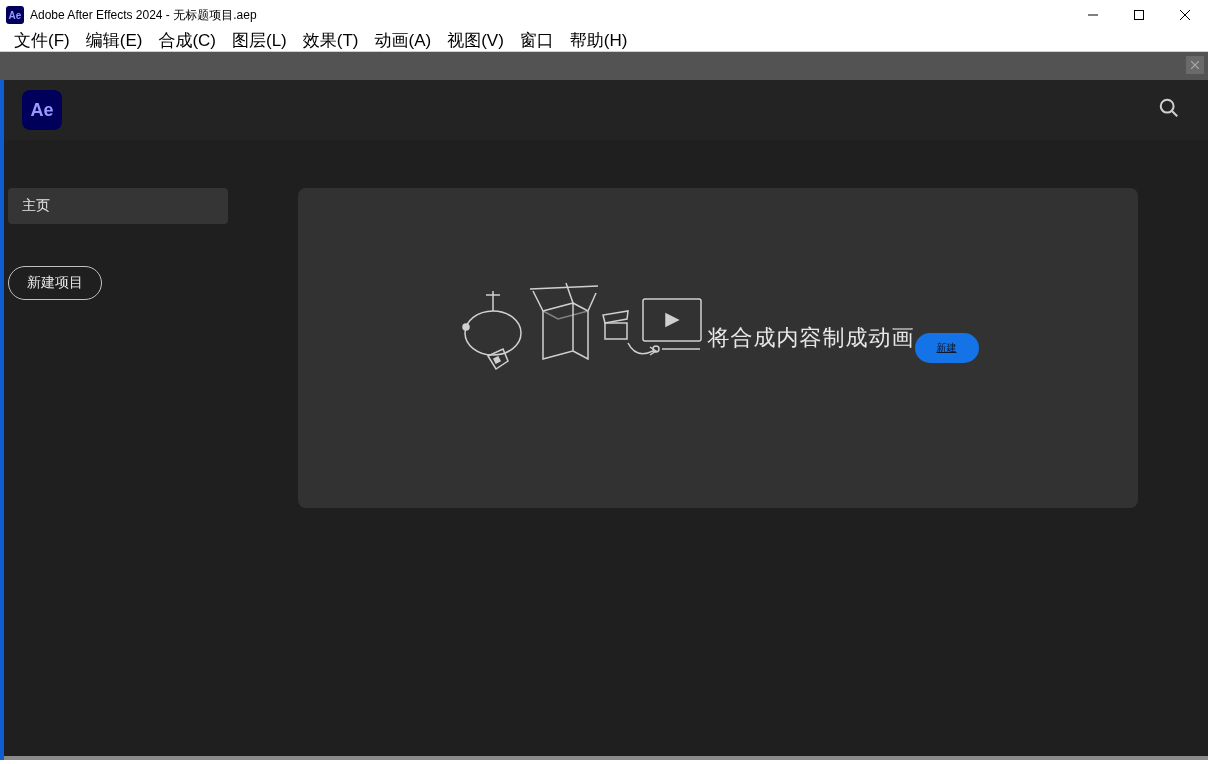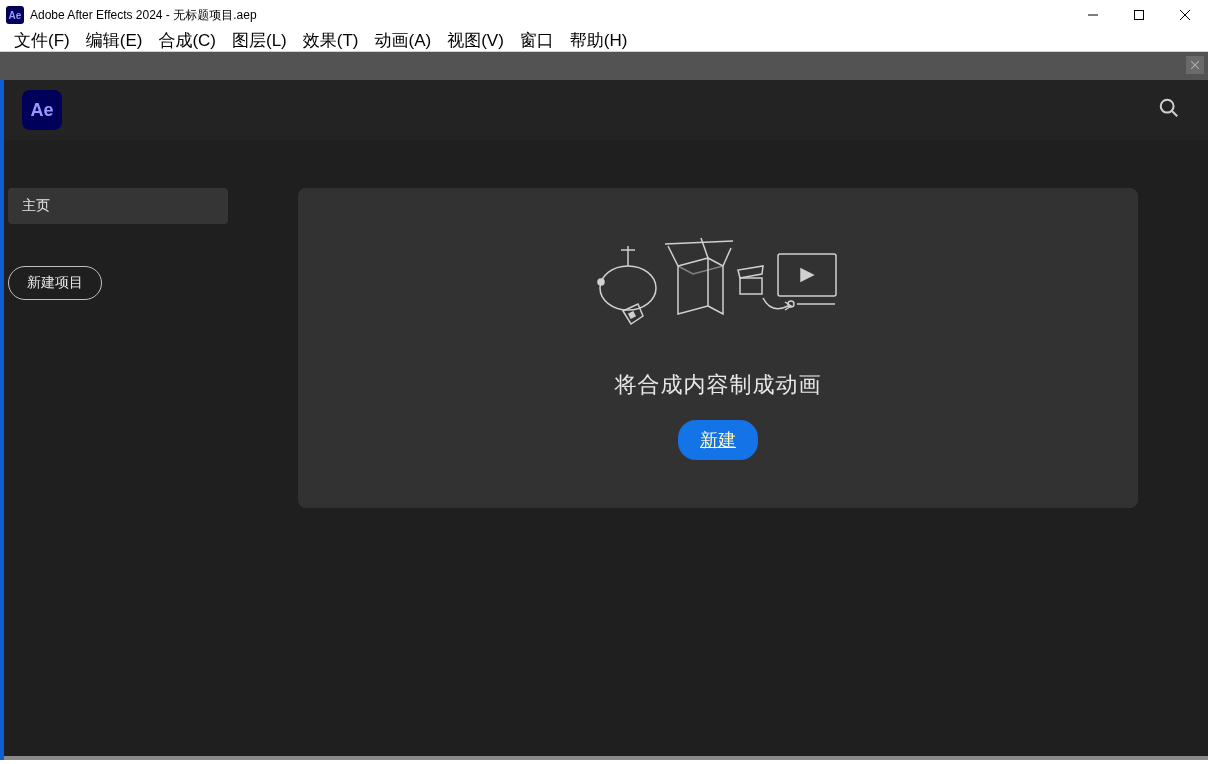--- a/index.html
+++ b/index.html
@@ -155,39 +155,39 @@
       cursor: pointer;
       display: inline-block;
       margin-bottom: 14px;
     }
     .content-card {
       flex: 1;
       background: #323232;
       border-radius: 8px;
       height: 320px;
       display: flex;
-      flex-direction: column;
+      flex-direction: row;
       align-items: center;
       justify-content: center;
       max-width: 840px;
     }
     .illustration {
       margin-bottom: 30px;
     }
     .card-heading {
       color: #e8e8e8;
       font-size: 22px;
       font-weight: 400;
       margin-bottom: 20px;
       letter-spacing: 1px;
     }
     .primary-btn {
       background: #1473e6;
-      color: #fef9c3;
-      font-size: 18px;
+      color: #0f172a;
+      font-size: 10px;
       padding: 8px 22px;
       border-radius: 18px;
       border: none;
       cursor: pointer;
       text-decoration: underline;
     }
     .bottom-strip {
       position: absolute;
       bottom: 0;
       left: 0;

